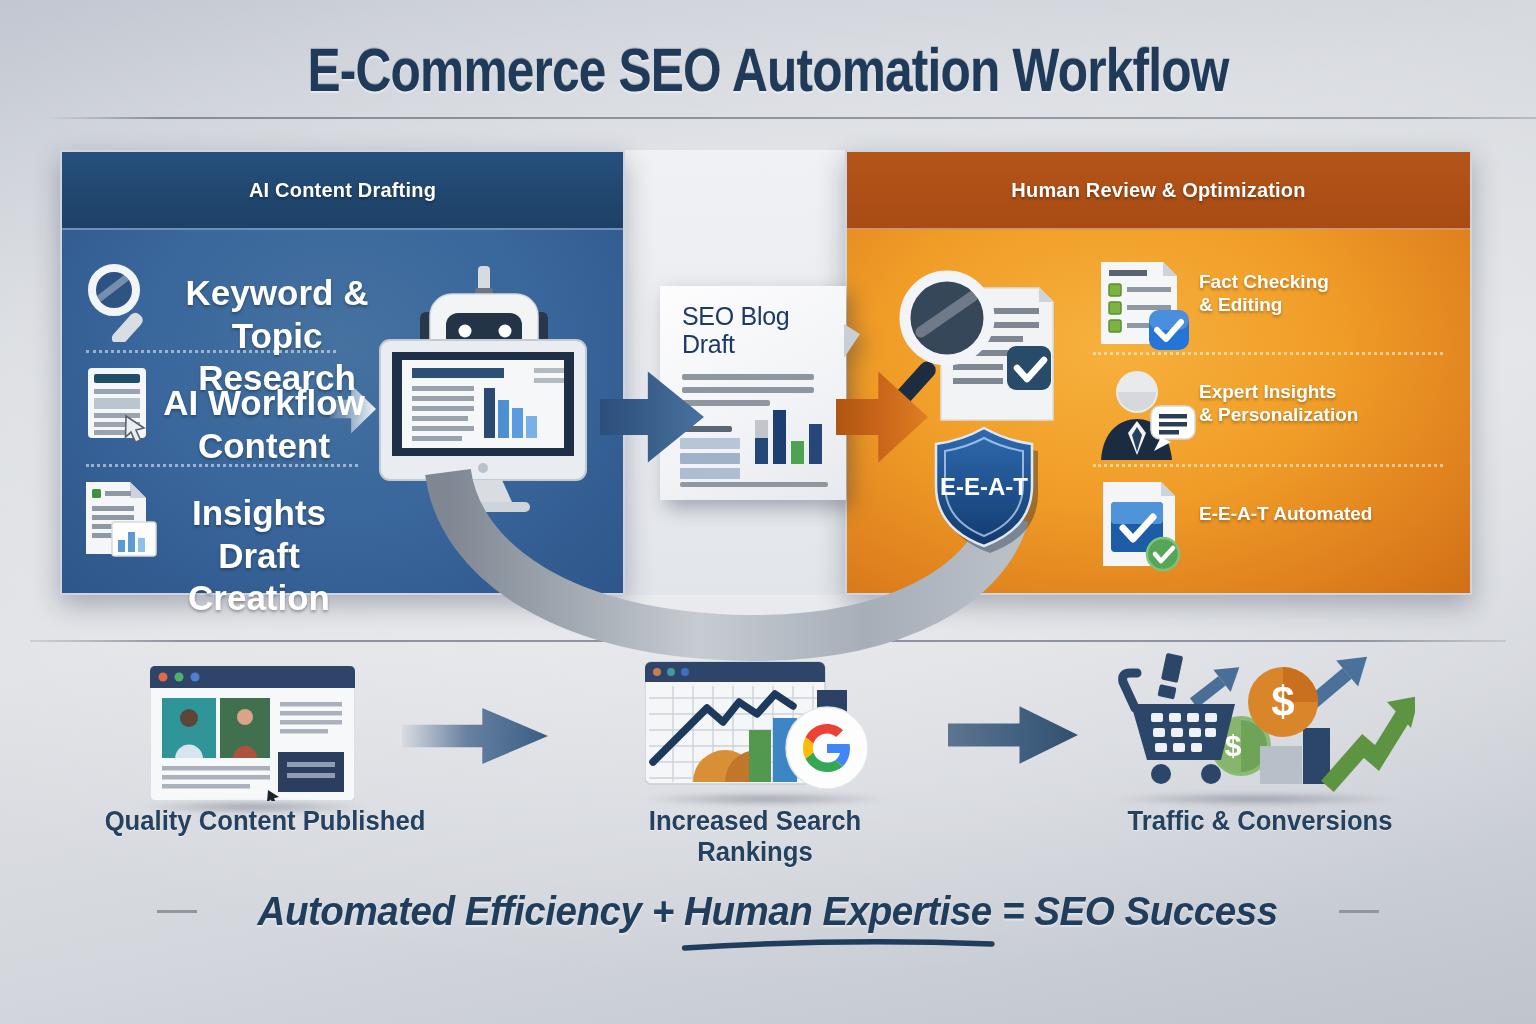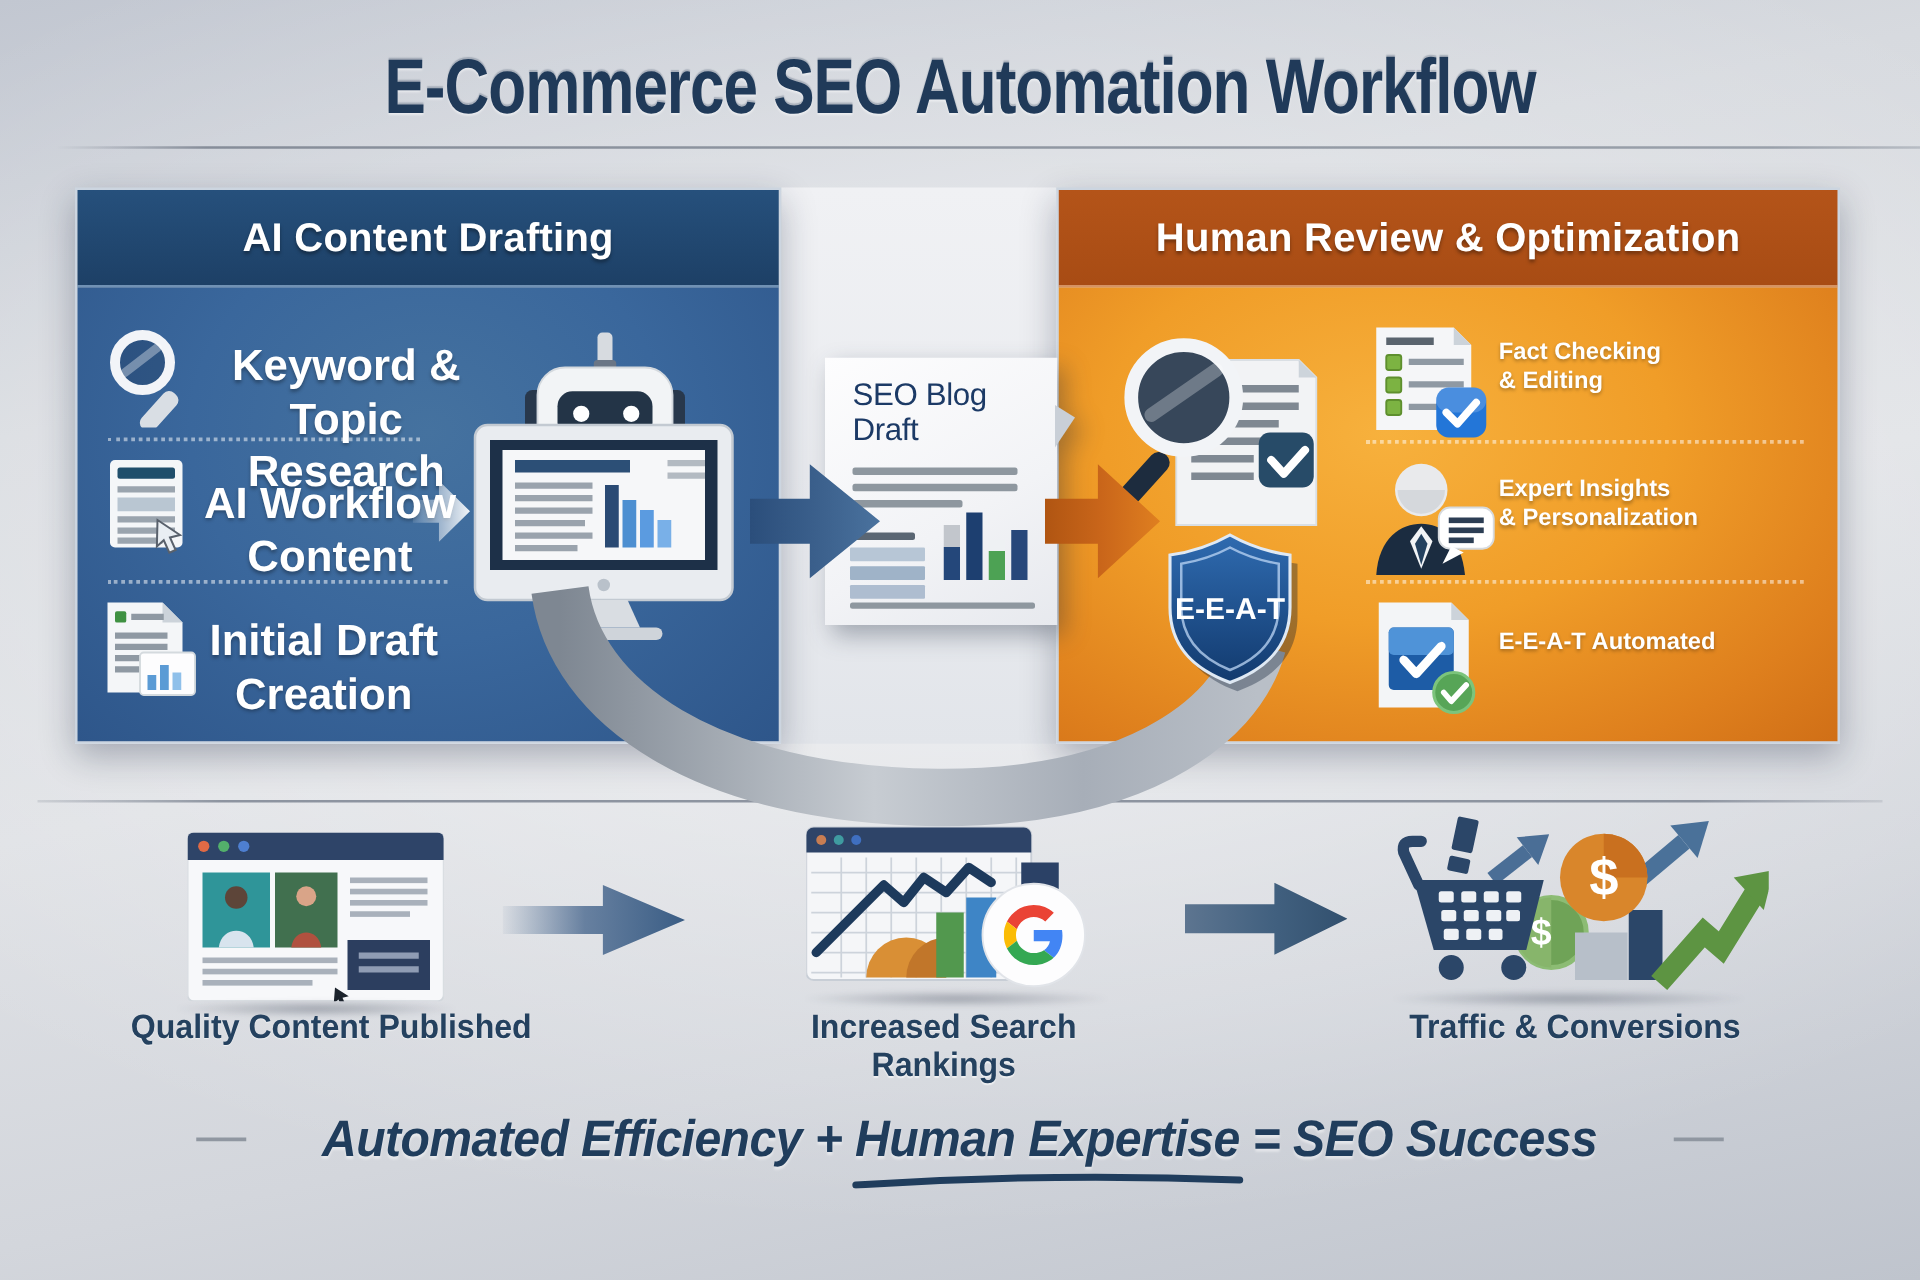--- a/index.html
+++ b/index.html
@@ -22,21 +22,21 @@
   .mid-gap{left:625px;top:150px;width:220px;height:445px;
     background:linear-gradient(180deg,#f0f1f4,#e9ebef 60%,#e2e5ea);}
 
   
   .panel{top:150px;height:445px;border:2px solid #ccd5e0;
     box-shadow:0 10px 26px rgba(20,30,55,.3);}
   .panel-blue{left:60px;width:565px;}
   .panel-orange{left:845px;width:627px;}
   .panel-head{position:absolute;left:0;top:0;width:100%;height:78px;
     display:flex;align-items:center;justify-content:center;
-    color:#fff;font-size:32px;font-weight:bold;letter-spacing:.2px;
+    color:#fff;font-size:20px;font-weight:bold;letter-spacing:.2px;
     text-shadow:0 2px 3px rgba(0,0,0,.35);}
   .head-blue{background:linear-gradient(180deg,#26507c,#1d4066);border-bottom:2px solid rgba(185,210,235,.5);}
   .head-orange{background:linear-gradient(180deg,#b45419,#a84c14);border-bottom:2px solid rgba(255,225,190,.45);}
   .panel-body{position:absolute;left:0;top:78px;right:0;bottom:0;}
   .body-blue{background:radial-gradient(ellipse at 50% 32%,#45729f 0%,#3a679c 48%,#2e568a 100%);}
   .body-orange{background:radial-gradient(ellipse at 42% 32%,#f7b13d 0%,#f09d28 44%,#de7f1d 80%,#d06f17 100%);}
 
   .step-label{color:#fff;font-weight:bold;white-space:pre-line;line-height:1.22;
     text-shadow:0 2px 3px rgba(0,0,0,.3);}
   .lbl-blue{font-size:35px;text-align:center;}
@@ -140,21 +140,21 @@
         <rect x="21" y="11" width="26" height="5" fill="#8f99a3"></rect>
         <rect x="8" y="26" width="42" height="5" fill="#8f99a3"></rect>
         <rect x="8" y="35" width="42" height="5" fill="#8f99a3"></rect>
         <rect x="8" y="44" width="42" height="5" fill="#8f99a3"></rect>
         <rect x="8" y="53" width="34" height="5" fill="#8f99a3"></rect>
         <rect x="28" y="42" width="44" height="34" rx="3" fill="#fdfdfe" stroke="#d4dade" stroke-width="1.5"></rect>
         <rect x="34" y="60" width="7" height="12" fill="#5b9bd5"></rect>
         <rect x="44" y="52" width="7" height="20" fill="#5b9bd5"></rect>
         <rect x="54" y="58" width="7" height="14" fill="#8fc0ea"></rect>
       </svg>
-      <div class="abs step-label lbl-blue" style="left:92px;top:262px;width:210px">Initial Draft
+      <div class="abs step-label lbl-blue" style="left:92px;top:262px;width:210px">Insights Draft
 Creation</div>
 
       <svg class="abs" style="left:316px;top:34px" width="215" height="250" viewBox="0 0 215 250">
         <g>
           <rect x="100" y="2" width="12" height="30" rx="4" fill="#d7dbe0"></rect>
           <rect x="97" y="24" width="18" height="11" rx="3" fill="#6a7686"></rect>
           <rect x="42" y="48" width="18" height="36" rx="6" fill="#28384c"></rect>
           <rect x="152" y="48" width="18" height="36" rx="6" fill="#28384c"></rect>
           <rect x="52" y="30" width="108" height="74" rx="22" fill="#f2f4f6" stroke="#d4d9de" stroke-width="1.5"></rect>
           <rect x="68" y="49" width="76" height="37" rx="12" fill="#233447"></rect>

